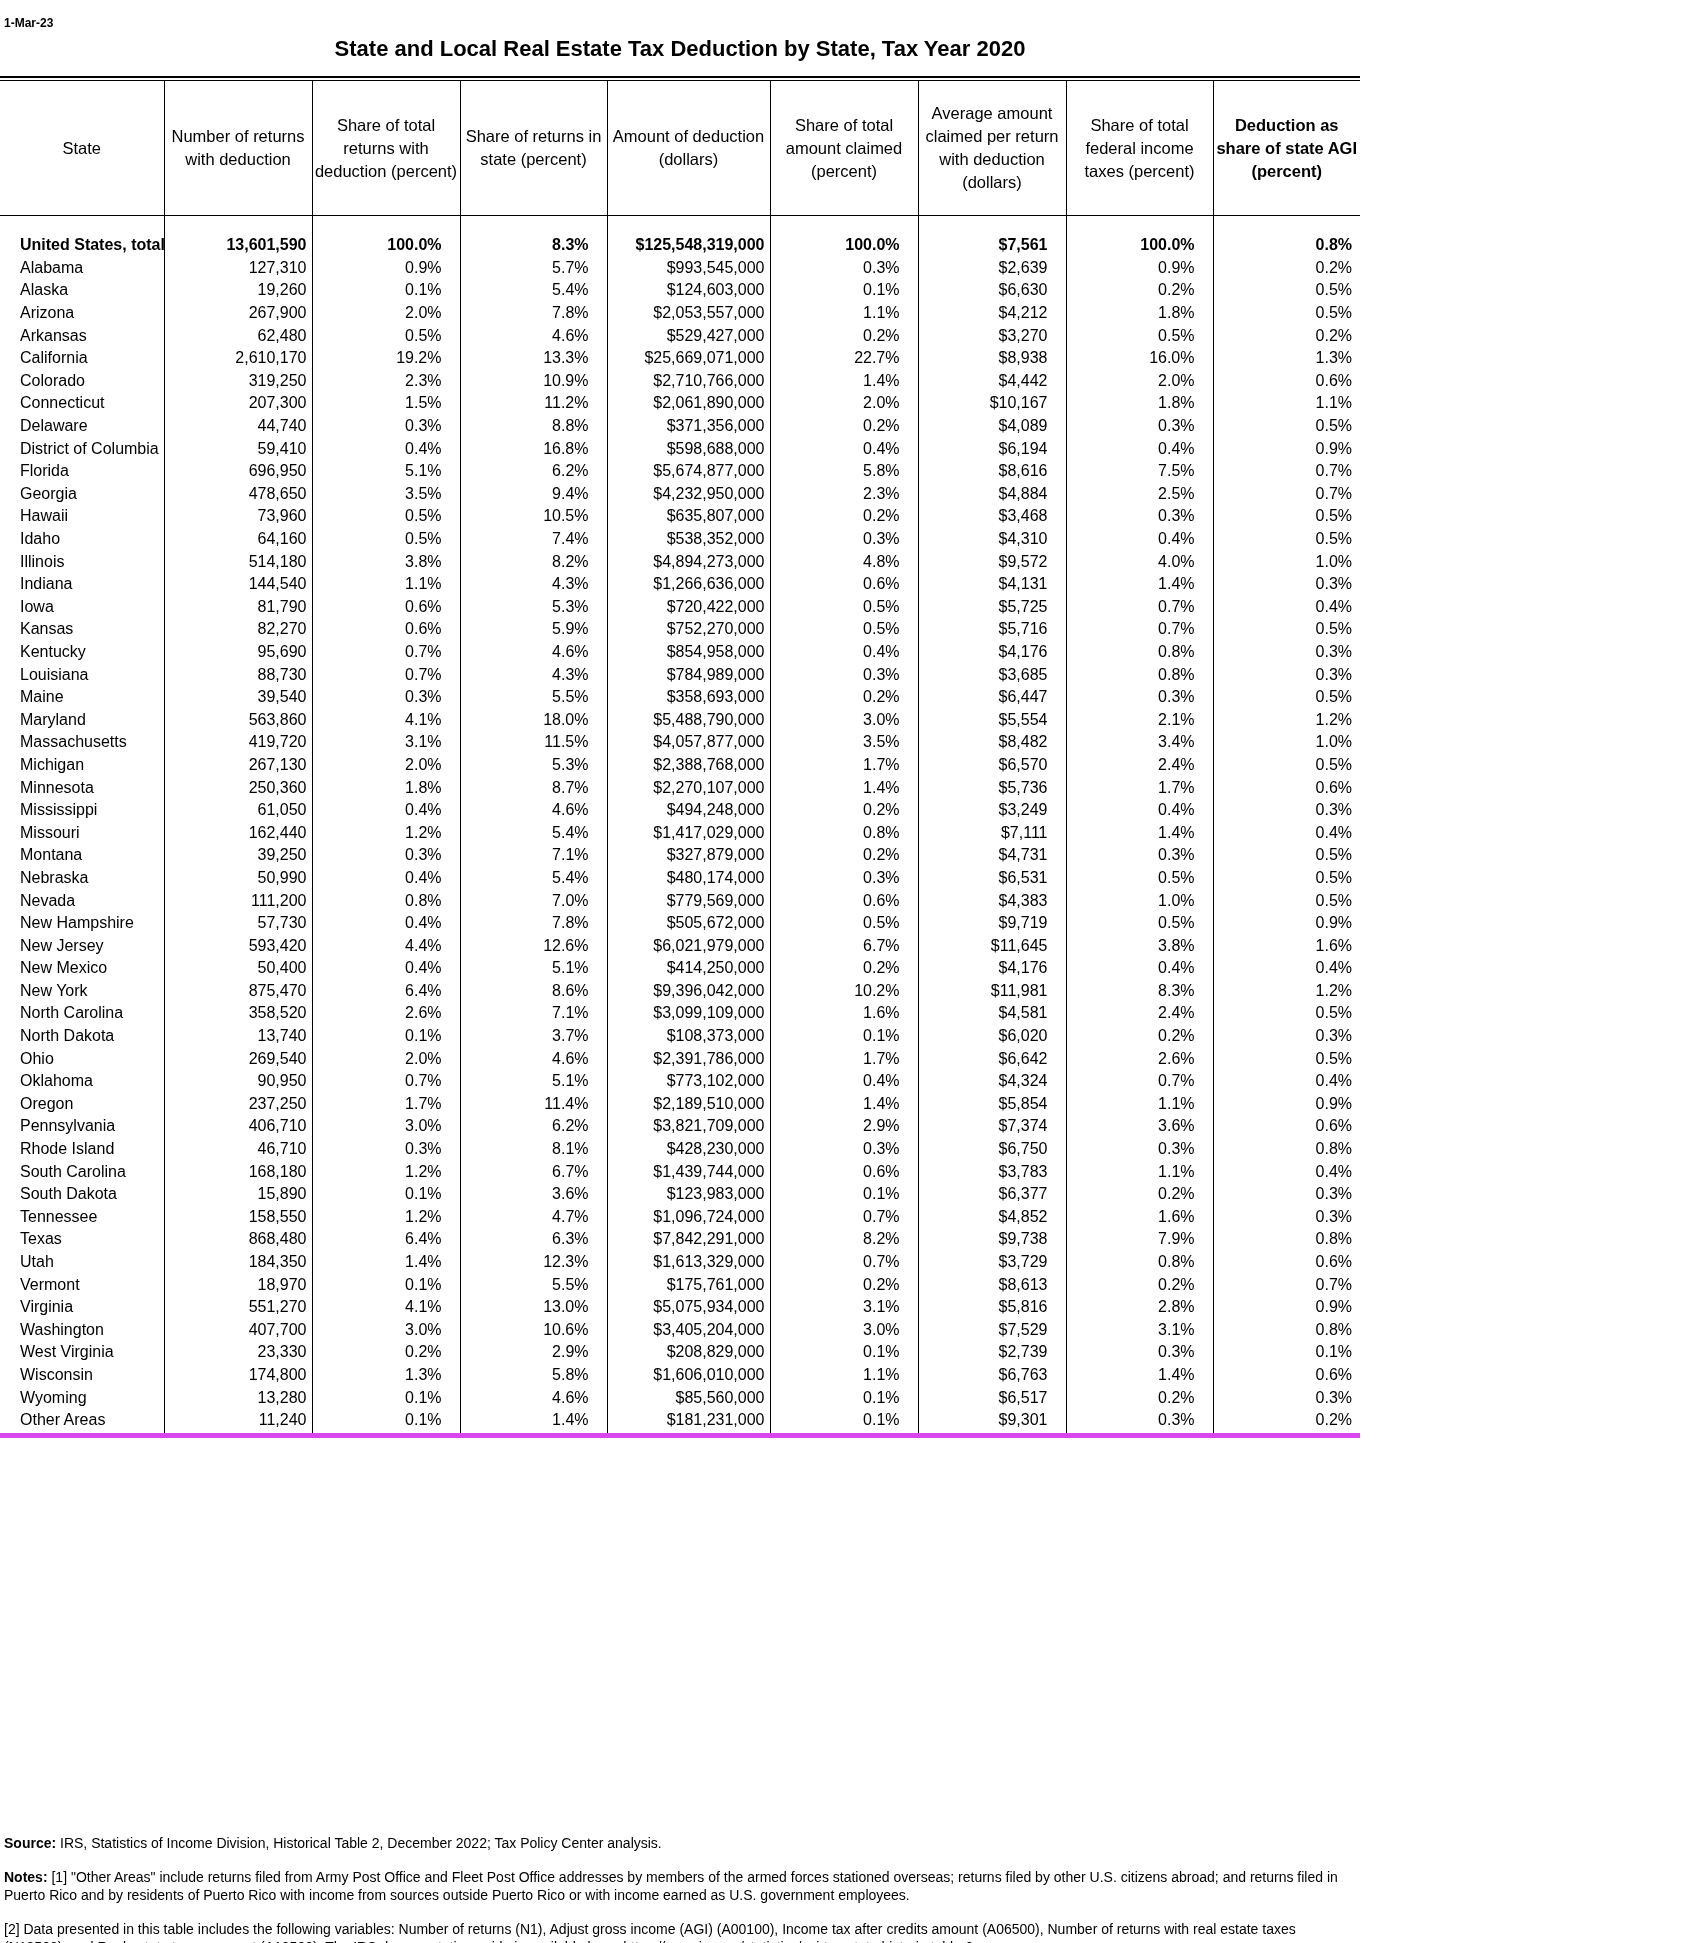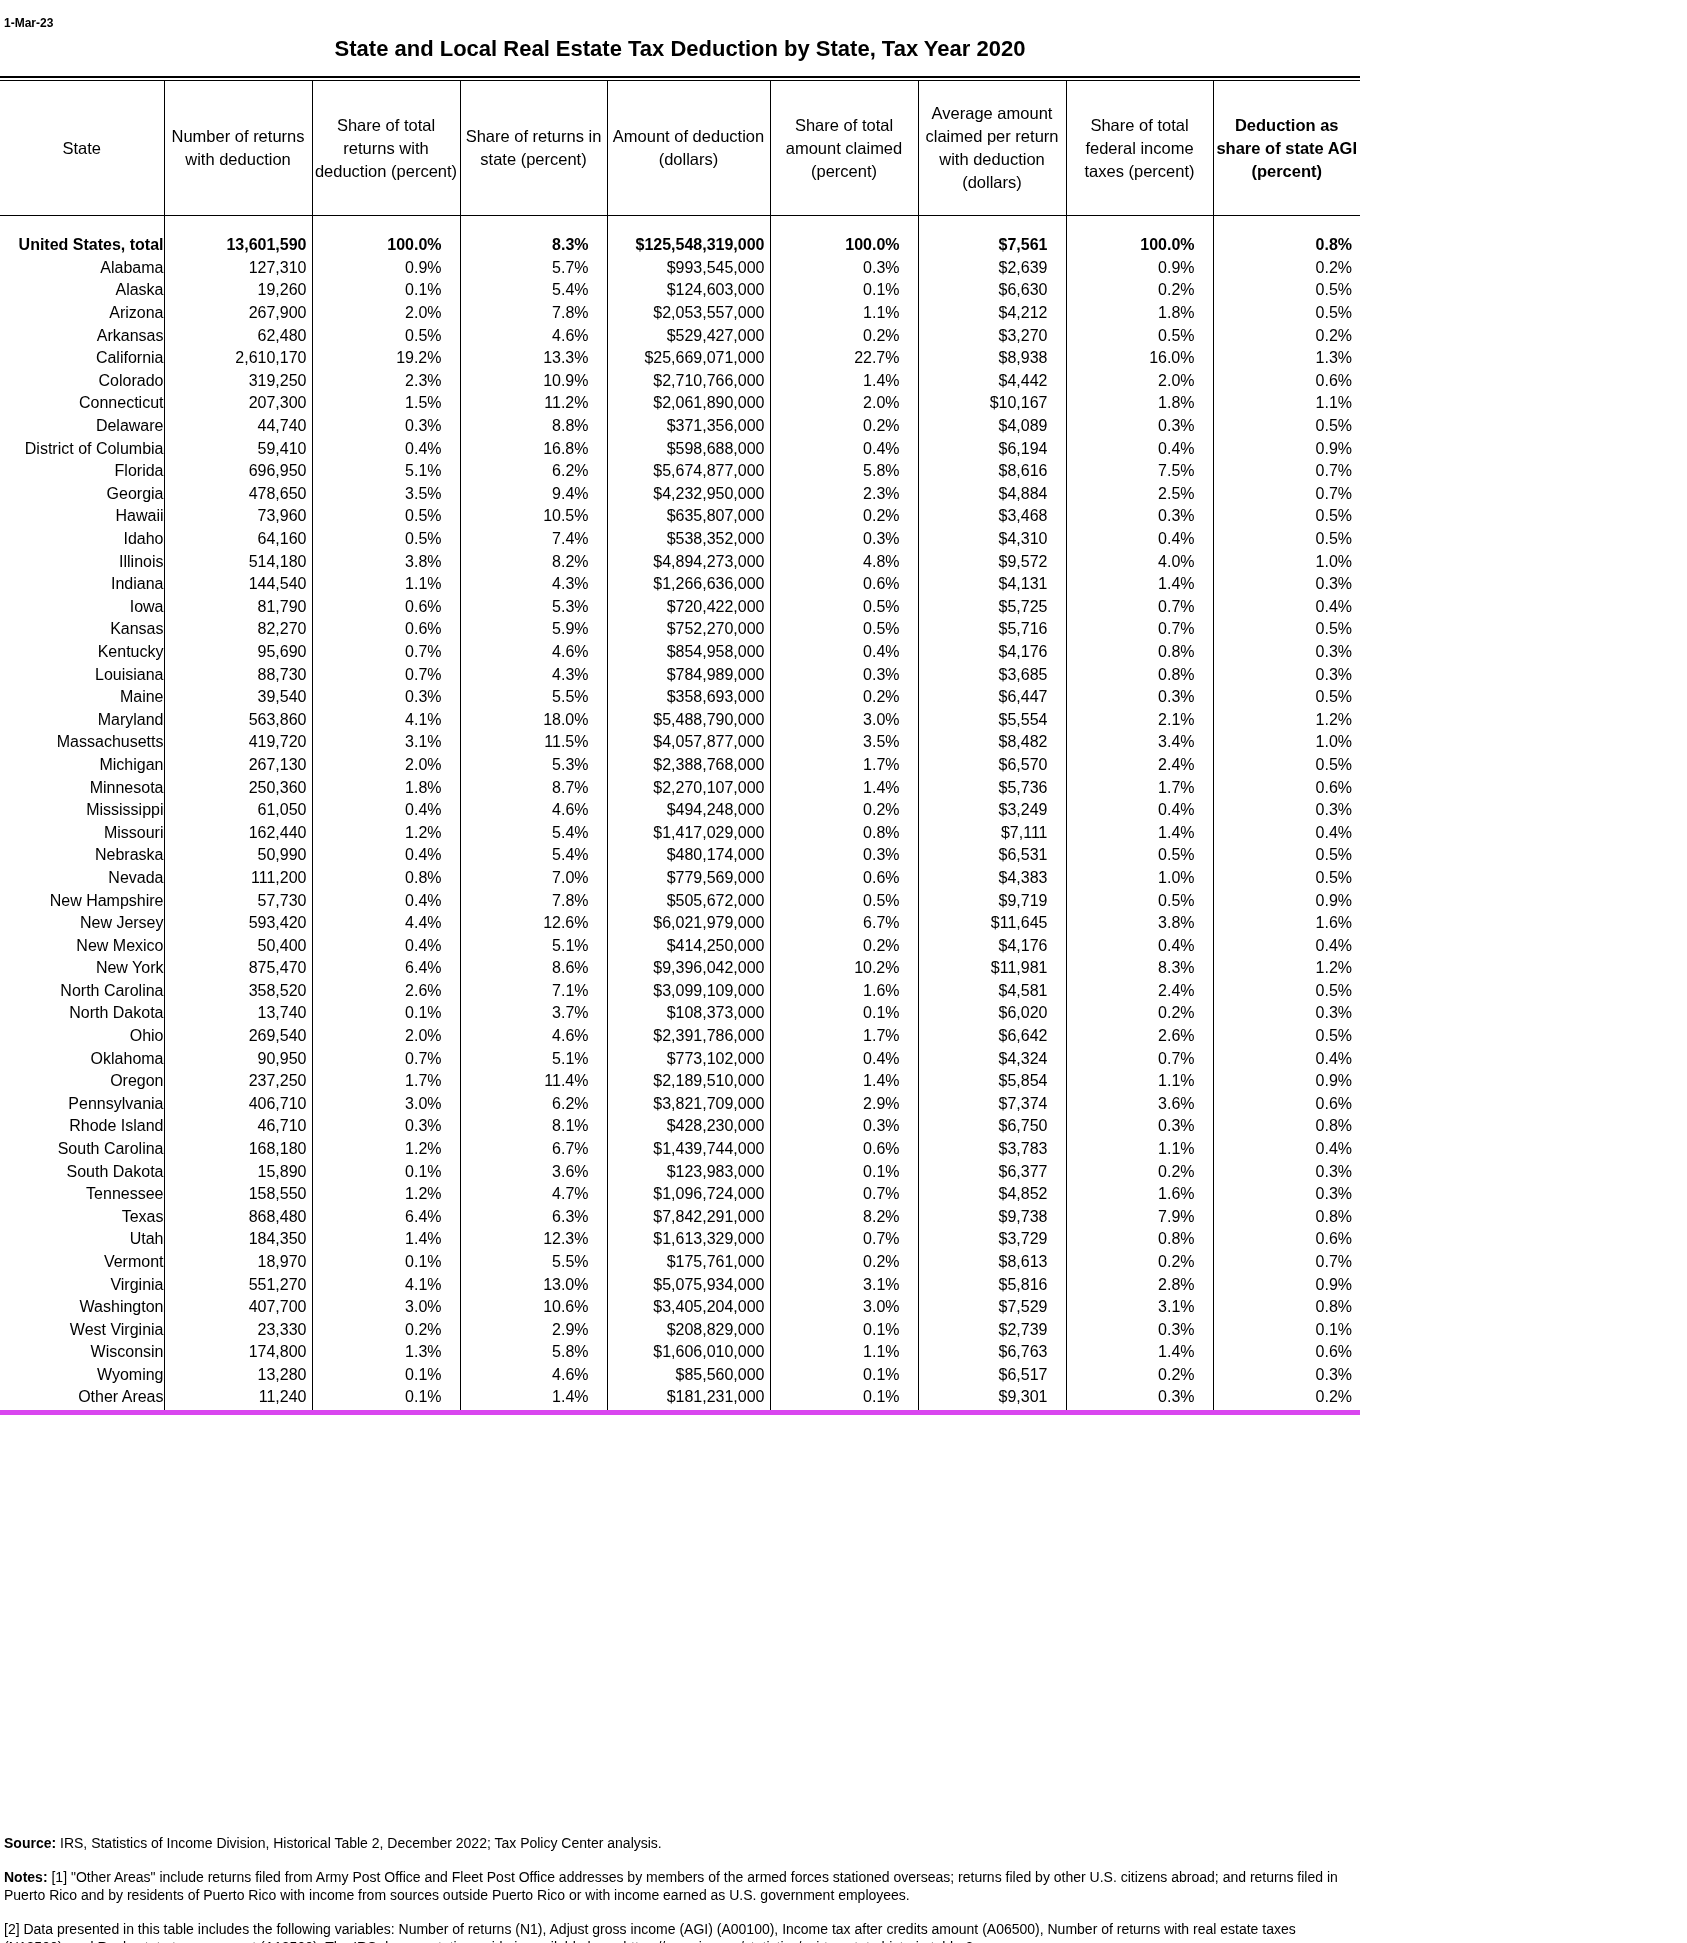--- a/index.html
+++ b/index.html
@@ -16,21 +16,21 @@
     font-weight: normal; font-size: 16.5px; line-height: 23px; height: 134px;
     text-align: center; vertical-align: middle; border-right: 1px solid #000;
     border-bottom: 1px solid #000; padding: 0 2px;
   }
   th:last-child { border-right: none; font-weight: bold; }
   td {
     font-size: 16px; height: 22.6px; line-height: 22px; padding: 0;
     border-right: 1px solid #000; white-space: nowrap; text-align: right;
   }
   td:last-child { border-right: none; }
-  td.state { text-align: right; padding-left: 4px; }
+  td.state { text-align: left; padding-left: 20px; }
   td.pad-r1 { padding-right: 5px; }
   td.pad-r2 { padding-right: 18px; }
   td.pad-r3 { padding-right: 8px; }
   tr.spacer td { height: 18px; }
   tr.total td { font-weight: bold; }
   tr.last td { border-bottom: 5px solid #d946ef; height: 24px; vertical-align: top; }
   .footer { position: absolute; left: 4px; top: 1818px; width: 1350px; font-size: 14px; line-height: 18px; }
   .footer p { margin: 16px 0 7px 0; }
   .footer b { font-weight: bold; }
 </style>
@@ -370,20 +370,31 @@
           <td class="pad-r1">162,440</td>
           <td class="pad-r2">1.2%</td>
           <td class="pad-r2">5.4%</td>
           <td class="pad-r1">$1,417,029,000</td>
           <td class="pad-r2">0.8%</td>
           <td class="pad-r2">$7,111</td>
           <td class="pad-r2">1.4%</td>
           <td class="pad-r3">0.4%</td>
         </tr>
         <tr>
+          <td class="state">Montana</td>
+          <td class="pad-r1">39,250</td>
+          <td class="pad-r2">0.3%</td>
+          <td class="pad-r2">7.1%</td>
+          <td class="pad-r1">$327,879,000</td>
+          <td class="pad-r2">0.2%</td>
+          <td class="pad-r2">$4,731</td>
+          <td class="pad-r2">0.3%</td>
+          <td class="pad-r3">0.5%</td>
+        </tr>
+        <tr>
           <td class="state">Nebraska</td>
           <td class="pad-r1">50,990</td>
           <td class="pad-r2">0.4%</td>
           <td class="pad-r2">5.4%</td>
           <td class="pad-r1">$480,174,000</td>
           <td class="pad-r2">0.3%</td>
           <td class="pad-r2">$6,531</td>
           <td class="pad-r2">0.5%</td>
           <td class="pad-r3">0.5%</td>
         </tr>

